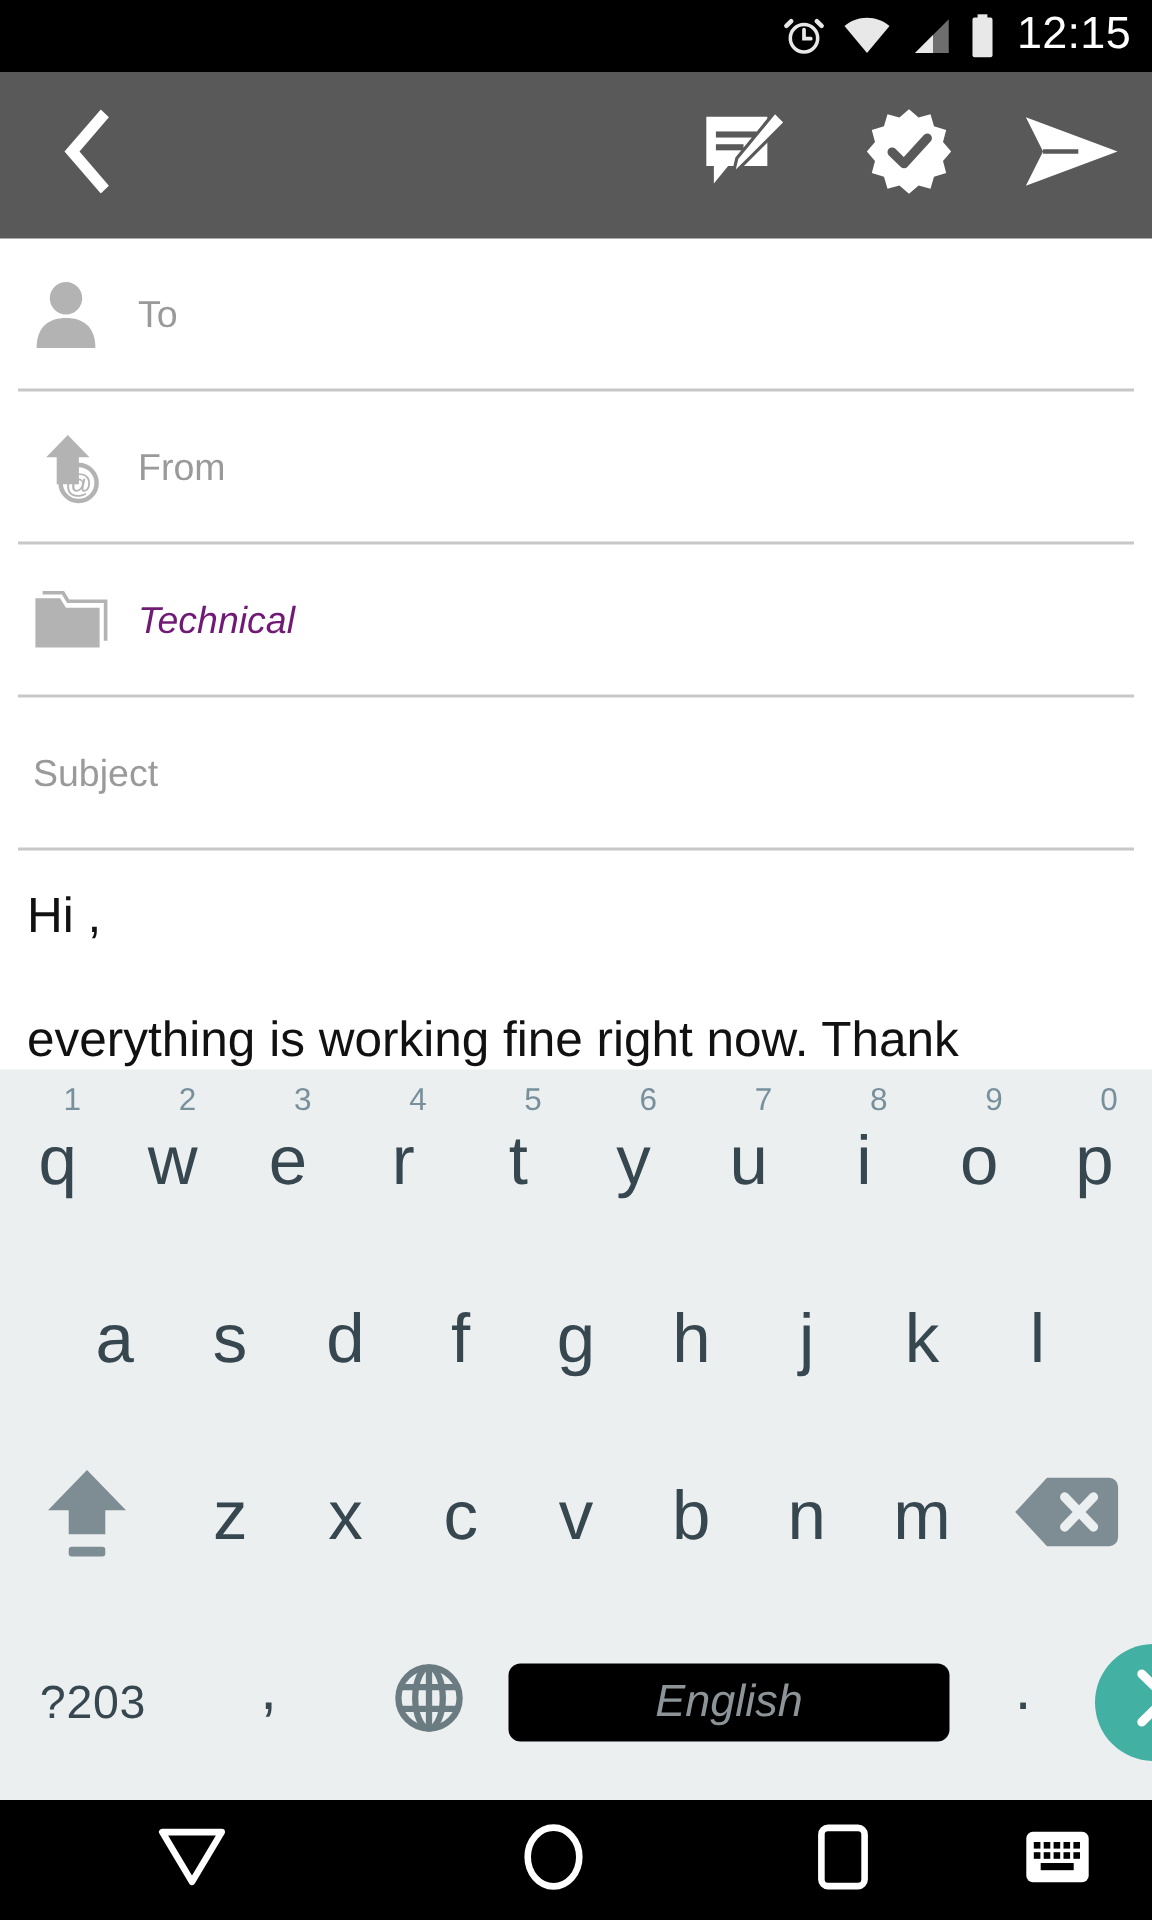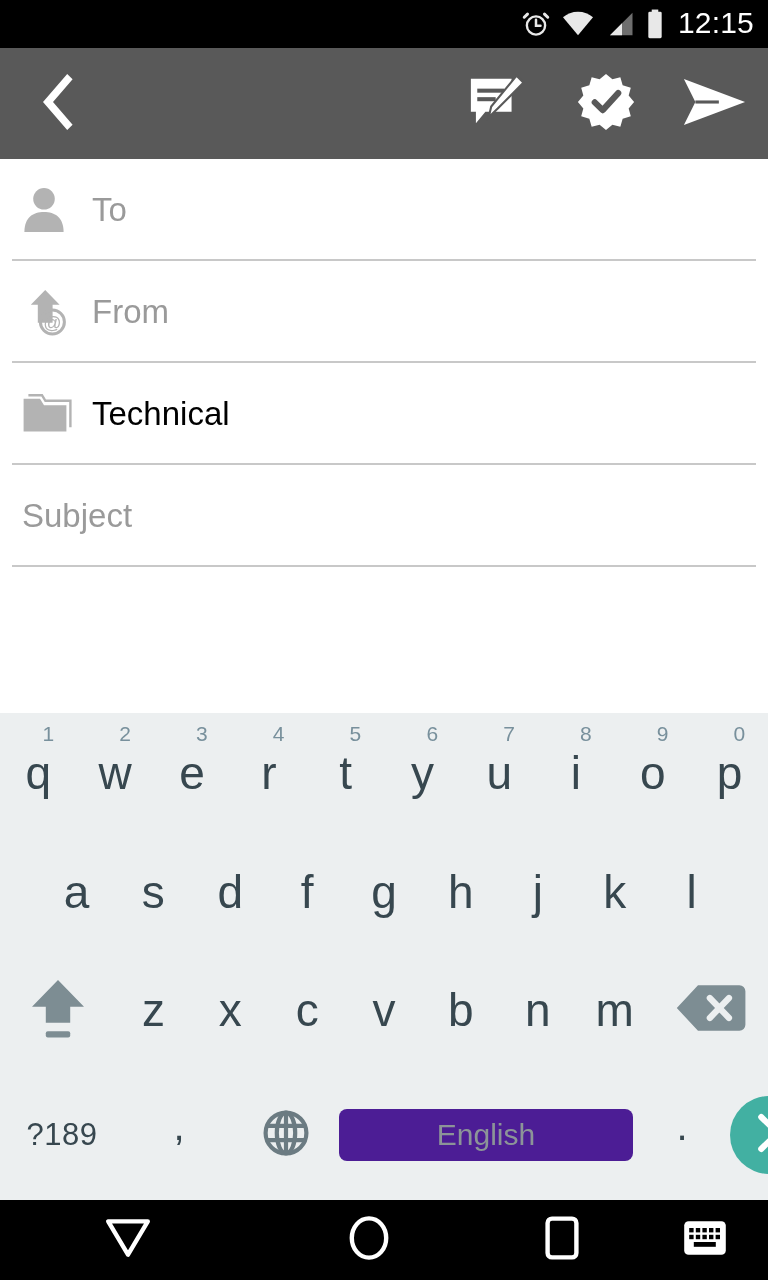--- a/index.html
+++ b/index.html
@@ -41,22 +41,22 @@
   .form { position:absolute; left:0; top:159px; width:768px; }
   .field {
     position:relative; height:102px; display:flex; align-items:center;
     padding-left:22px; padding-right:12px;
   }
   .field::after {
     content:""; position:absolute; left:12px; right:12px; bottom:0;
     height:2px; background:#c8c8c8;
   }
   .fld-icon { width:54px; display:flex; align-items:center; justify-content:flex-start; flex:0 0 auto; }
-  .fld-text { font-size:33px; color:#9a9a9a; margin-left:16px; }
-  .fld-text.filled { color:#000000; }
+  .fld-text { font-size:25px; color:#9a9a9a; margin-left:16px; }
+  .fld-text.filled { color:#701a75;font-style:italic; }
   .field.subject { }
   .field.subject .fld-text { margin-left:0; }
 
   .body-area {
     position:relative; padding:26px 18px 0 18px; height:148px; overflow:hidden;
   }
   .body-line { font-size:33px; color:#111; line-height:1.0; white-space:nowrap; }
   .body-line.l1 { margin-bottom:50px; }
 
   
@@ -87,22 +87,22 @@
 
   .key.shift, .key.del { flex:0 0 115px; }
   .key.sym { flex:0 0 124px; }
   .key.comma { flex:0 0 110px; }
   .key.globe { flex:0 0 104px; }
   .key.space { flex:0 0 296px; }
   .key.period { flex:0 0 96px; }
   .key.enter { flex:1 1 0; }
 
   .spacebar {
-    width:294px; height:52px; background:#4c1d95; border-radius:8px;
-    display:flex; align-items:center; justify-content:center;
+    width:294px; height:52px; background:#000000; border-radius:8px;
+    display:flex; align-items:center; justify-content:center;font-style:italic;
   }
   .spacebar span { font-size:30px; color:#8c9498; }
   .sym-label { font-size:31px; color:#37474f; letter-spacing:0.5px; }
   .comma-label { font-size:40px; color:#37474f; position:relative; top:-8px; }
   .period-label { font-size:40px; color:#37474f; position:relative; top:-8px; }
   .enter-circle {
     width:78px; height:78px; border-radius:50%; background:#42b0a2;
     display:flex; align-items:center; justify-content:center;
   }
 
@@ -221,20 +221,24 @@
           <path d="M3.2 1.6 L10.0 1.6 L11.7 4.4 L24.2 4.4 L24.2 17.6" fill="none" stroke="#b3b3b3" stroke-width="1.2"></path>
         </svg>
       </span>
       <span class="fld-text filled">Technical</span>
     </div>
 
     <div class="field subject">
       <span class="fld-text">Subject</span>
     </div>
 
+    <div class="body-area">
+      <div class="body-line l1">Hi ,</div>
+      <div class="body-line l2">everything is working fine right now. Thank</div>
+    </div>
   </div>
 
   <div class="keyboard">
 
     <div class="krow r1">
       <div class="key">
           <span class="knum">1</span>
           <span class="kl">q</span>
         </div>
       <div class="key">
@@ -340,21 +344,21 @@
           <svg width="72" height="52" viewBox="0 0 36 26">
             <path d="M11.5 1.6 H32.2 A3 3 0 0 1 35.2 4.6 V21.4 A3 3 0 0 1 32.2 24.4 H11.5 L0.9 13 Z" fill="#7d8d93"></path>
             <path d="M17.4 8.0 L27.0 18.0 M27.0 8.0 L17.4 18.0" stroke="#eceff0" stroke-width="3.1" stroke-linecap="round"></path>
           </svg>
         </span>
       </div>
     </div>
 
     <div class="krow r4">
       <div class="key sym">
-        <span class="sym-label">?189</span>
+        <span class="sym-label">?203</span>
       </div>
       <div class="key comma">
         <span class="comma-label">,</span>
       </div>
       <div class="key globe">
         <span>
           <svg width="48" height="48" viewBox="0 0 24 24">
             <circle cx="12" cy="12" r="10.2" fill="none" stroke="#6b7b82" stroke-width="2.1"></circle>
             <ellipse cx="12" cy="12" rx="4.6" ry="10.2" fill="none" stroke="#6b7b82" stroke-width="2.1"></ellipse>
             <path d="M2.2 8.4 H21.8 M2.2 15.6 H21.8 M12 1.8 V22.2" stroke="#6b7b82" stroke-width="2.1"></path>

